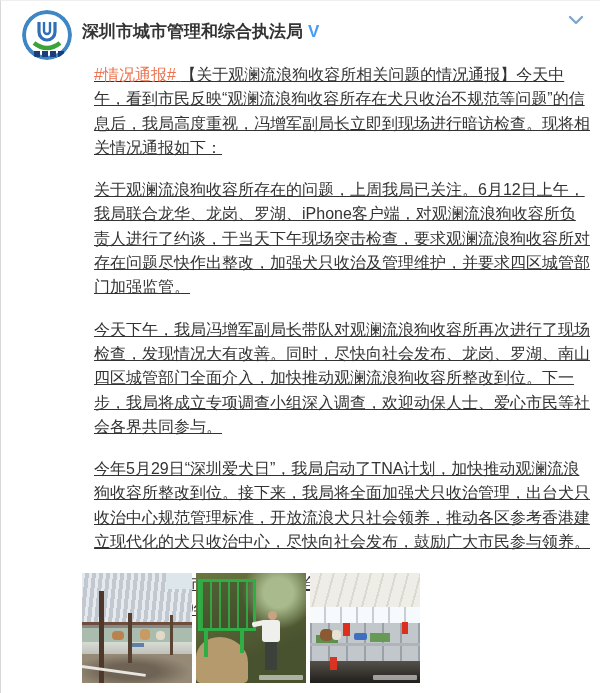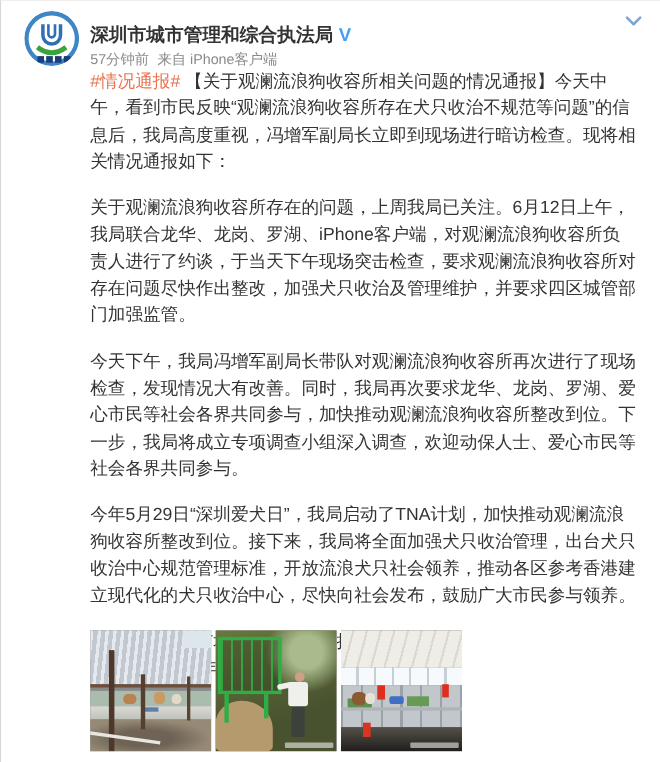--- a/index.html
+++ b/index.html
@@ -33,24 +33,25 @@
     position:absolute; left:81px; top:44px;
     font-size:13px; color:#8a8a8a; white-space:nowrap;
   }
   .meta-row .src { margin-left:4px; }
   .feed-menu {
     position:absolute; right:16px; top:11px;
     width:16px; height:12px; cursor:pointer;
   }
   
   .body-text {
-    position:absolute; left:81px; top:62px;
+    position:absolute; left:93px; top:62px;
     width:496px;
     font-size:16px; line-height:24.3px; color:#333;
     word-break:break-all;
+    text-decoration:underline;
   }
   .body-text p { margin:0 0 18px 0; }
   .topic-link { color:#eb7350; text-decoration:none; cursor:pointer; }
   .signature { padding-left:64px; }
   .signature div { display:block; }
   .collapse-row {
     color:#eb7350; cursor:pointer; font-size:16px;
     display:flex; align-items:center;
   }
   .collapse-row svg { margin-left:12px; }
@@ -134,36 +135,32 @@
         <rect x="28" y="41" width="6" height="6"></rect>
         <rect x="36" y="41" width="6" height="6"></rect>
       </g>
     </svg>
   </div>
 
   <div class="name-row">
     <span>深圳市城市管理和综合执法局</span><span class="badge-v">V</span>
   </div>
 
-  <div class="meta-row">
-    <span>57分钟前</span>
-    <span class="src">来自 iPhone客户端</span>
-  </div>
 
   <div class="feed-menu">
     <svg width="16" height="12" viewBox="0 0 16 12">
       <polyline points="2,3 8,9 14,3" fill="none" stroke="#7fa6cf" stroke-width="2.4" stroke-linecap="round" stroke-linejoin="round"></polyline>
     </svg>
   </div>
 
   <div class="body-text">
     <p><a class="topic-link">#情况通报#</a>
       <span>【关于观澜流浪狗收容所相关问题的情况通报】今天中午，看到市民反映“观澜流浪狗收容所存在犬只收治不规范等问题”的信息后，我局高度重视，冯增军副局长立即到现场进行暗访检查。现将相关情况通报如下：</span></p>
     <p>关于观澜流浪狗收容所存在的问题，上周我局已关注。6月12日上午，我局联合龙华、龙岗、罗湖、iPhone客户端，对观澜流浪狗收容所负责人进行了约谈，于当天下午现场突击检查，要求观澜流浪狗收容所对存在问题尽快作出整改，加强犬只收治及管理维护，并要求四区城管部门加强监管。</p>
-    <p>今天下午，我局冯增军副局长带队对观澜流浪狗收容所再次进行了现场检查，发现情况大有改善。同时，我局再次要求龙华、龙岗、罗湖、爱心市民等社会各界共同参与，加快推动观澜流浪狗收容所整改到位。下一步，我局将成立专项调查小组深入调查，欢迎动保人士、爱心市民等社会各界共同参与。</p>
+    <p>今天下午，我局冯增军副局长带队对观澜流浪狗收容所再次进行了现场检查，发现情况大有改善。同时，尽快向社会发布、龙岗、罗湖、南山四区城管部门全面介入，加快推动观澜流浪狗收容所整改到位。下一步，我局将成立专项调查小组深入调查，欢迎动保人士、爱心市民等社会各界共同参与。</p>
     <p>今年5月29日“深圳爱犬日”，我局启动了TNA计划，加快推动观澜流浪狗收容所整改到位。接下来，我局将全面加强犬只收治管理，出台犬只收治中心规范管理标准，开放流浪犬只社会领养，推动各区参考香港建立现代化的犬只收治中心，尽快向社会发布，鼓励广大市民参与领养。</p>
     <div class="signature">
       <div>深圳市城市管理和综合执法局</div>
       <div>2019年6月20日</div>
     </div>
     <div class="collapse-row">
       <span>收起全文</span>
       <svg width="14" height="9" viewBox="0 0 14 9">
         <polyline points="1.5,7.5 7,2 12.5,7.5" fill="none" stroke="#eb7350" stroke-width="2" stroke-linecap="round" stroke-linejoin="round"></polyline>
       </svg>

